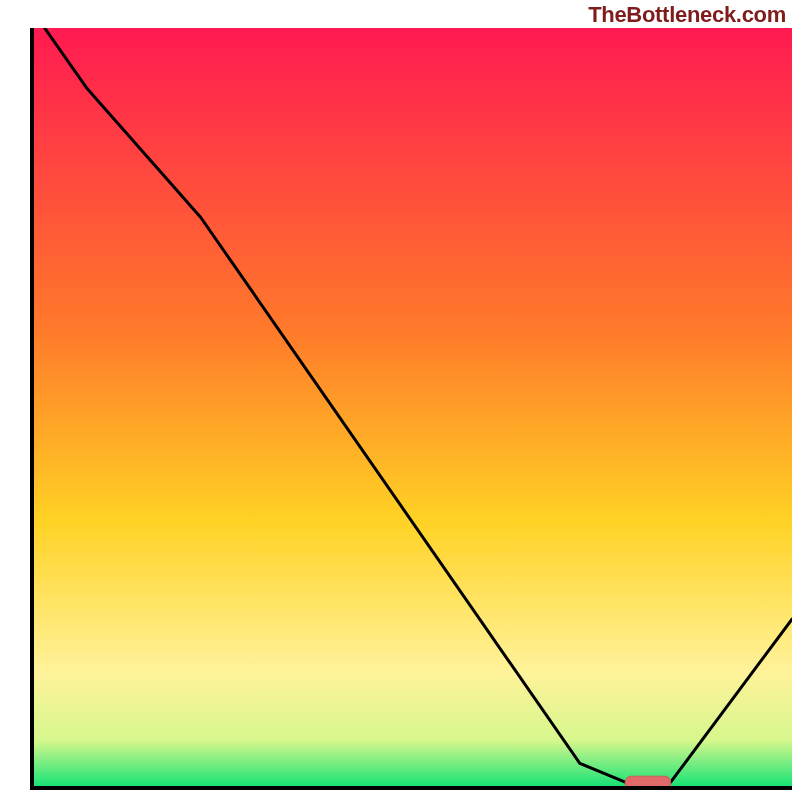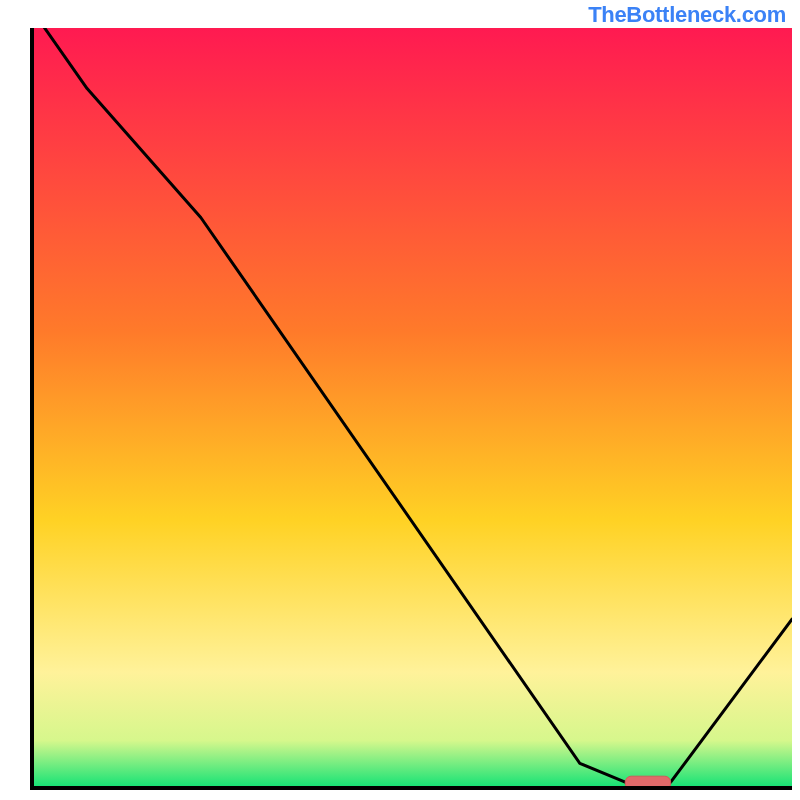--- a/index.html
+++ b/index.html
@@ -13,21 +13,21 @@
   }
   .frame {
     position: relative;
     width: 800px;
     height: 800px;
   }
   .watermark {
     position: absolute;
     top: 2px;
     right: 14px;
-    color: #3b82f6;
+    color: #7f1d1d;
     font-size: 22px;
     font-weight: 600;
     letter-spacing: -0.3px;
   }
   .axis-left, .axis-bottom {
     position: absolute;
     background: #000;
   }
   .axis-left {
     left: 30px;

